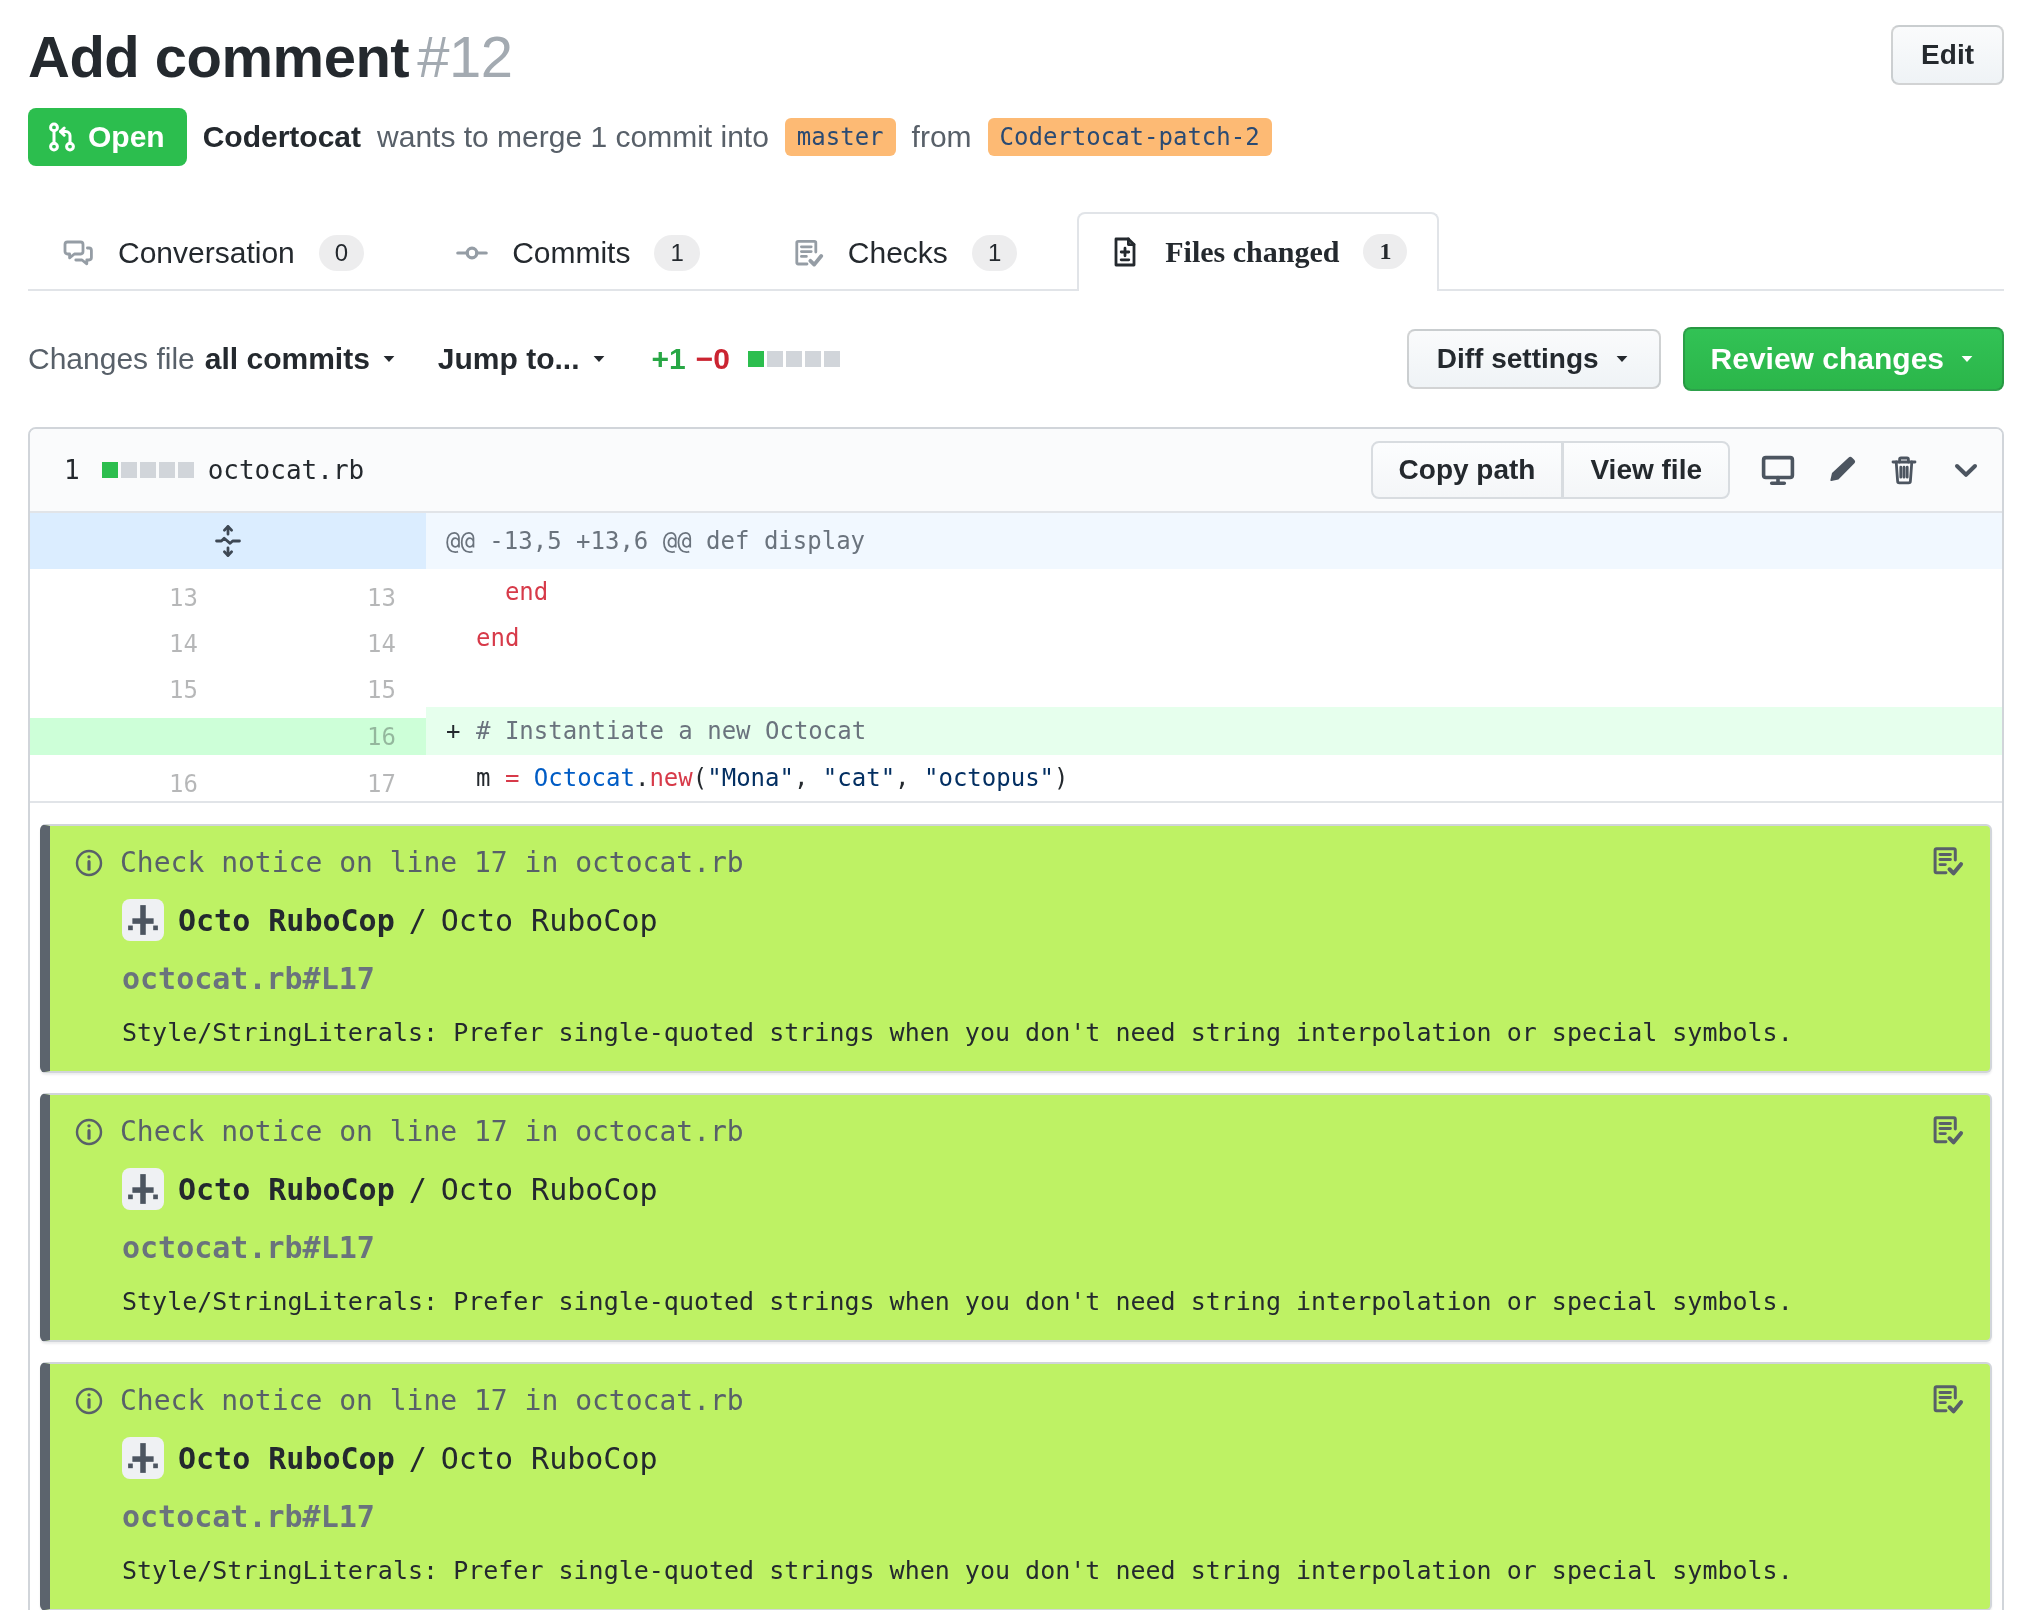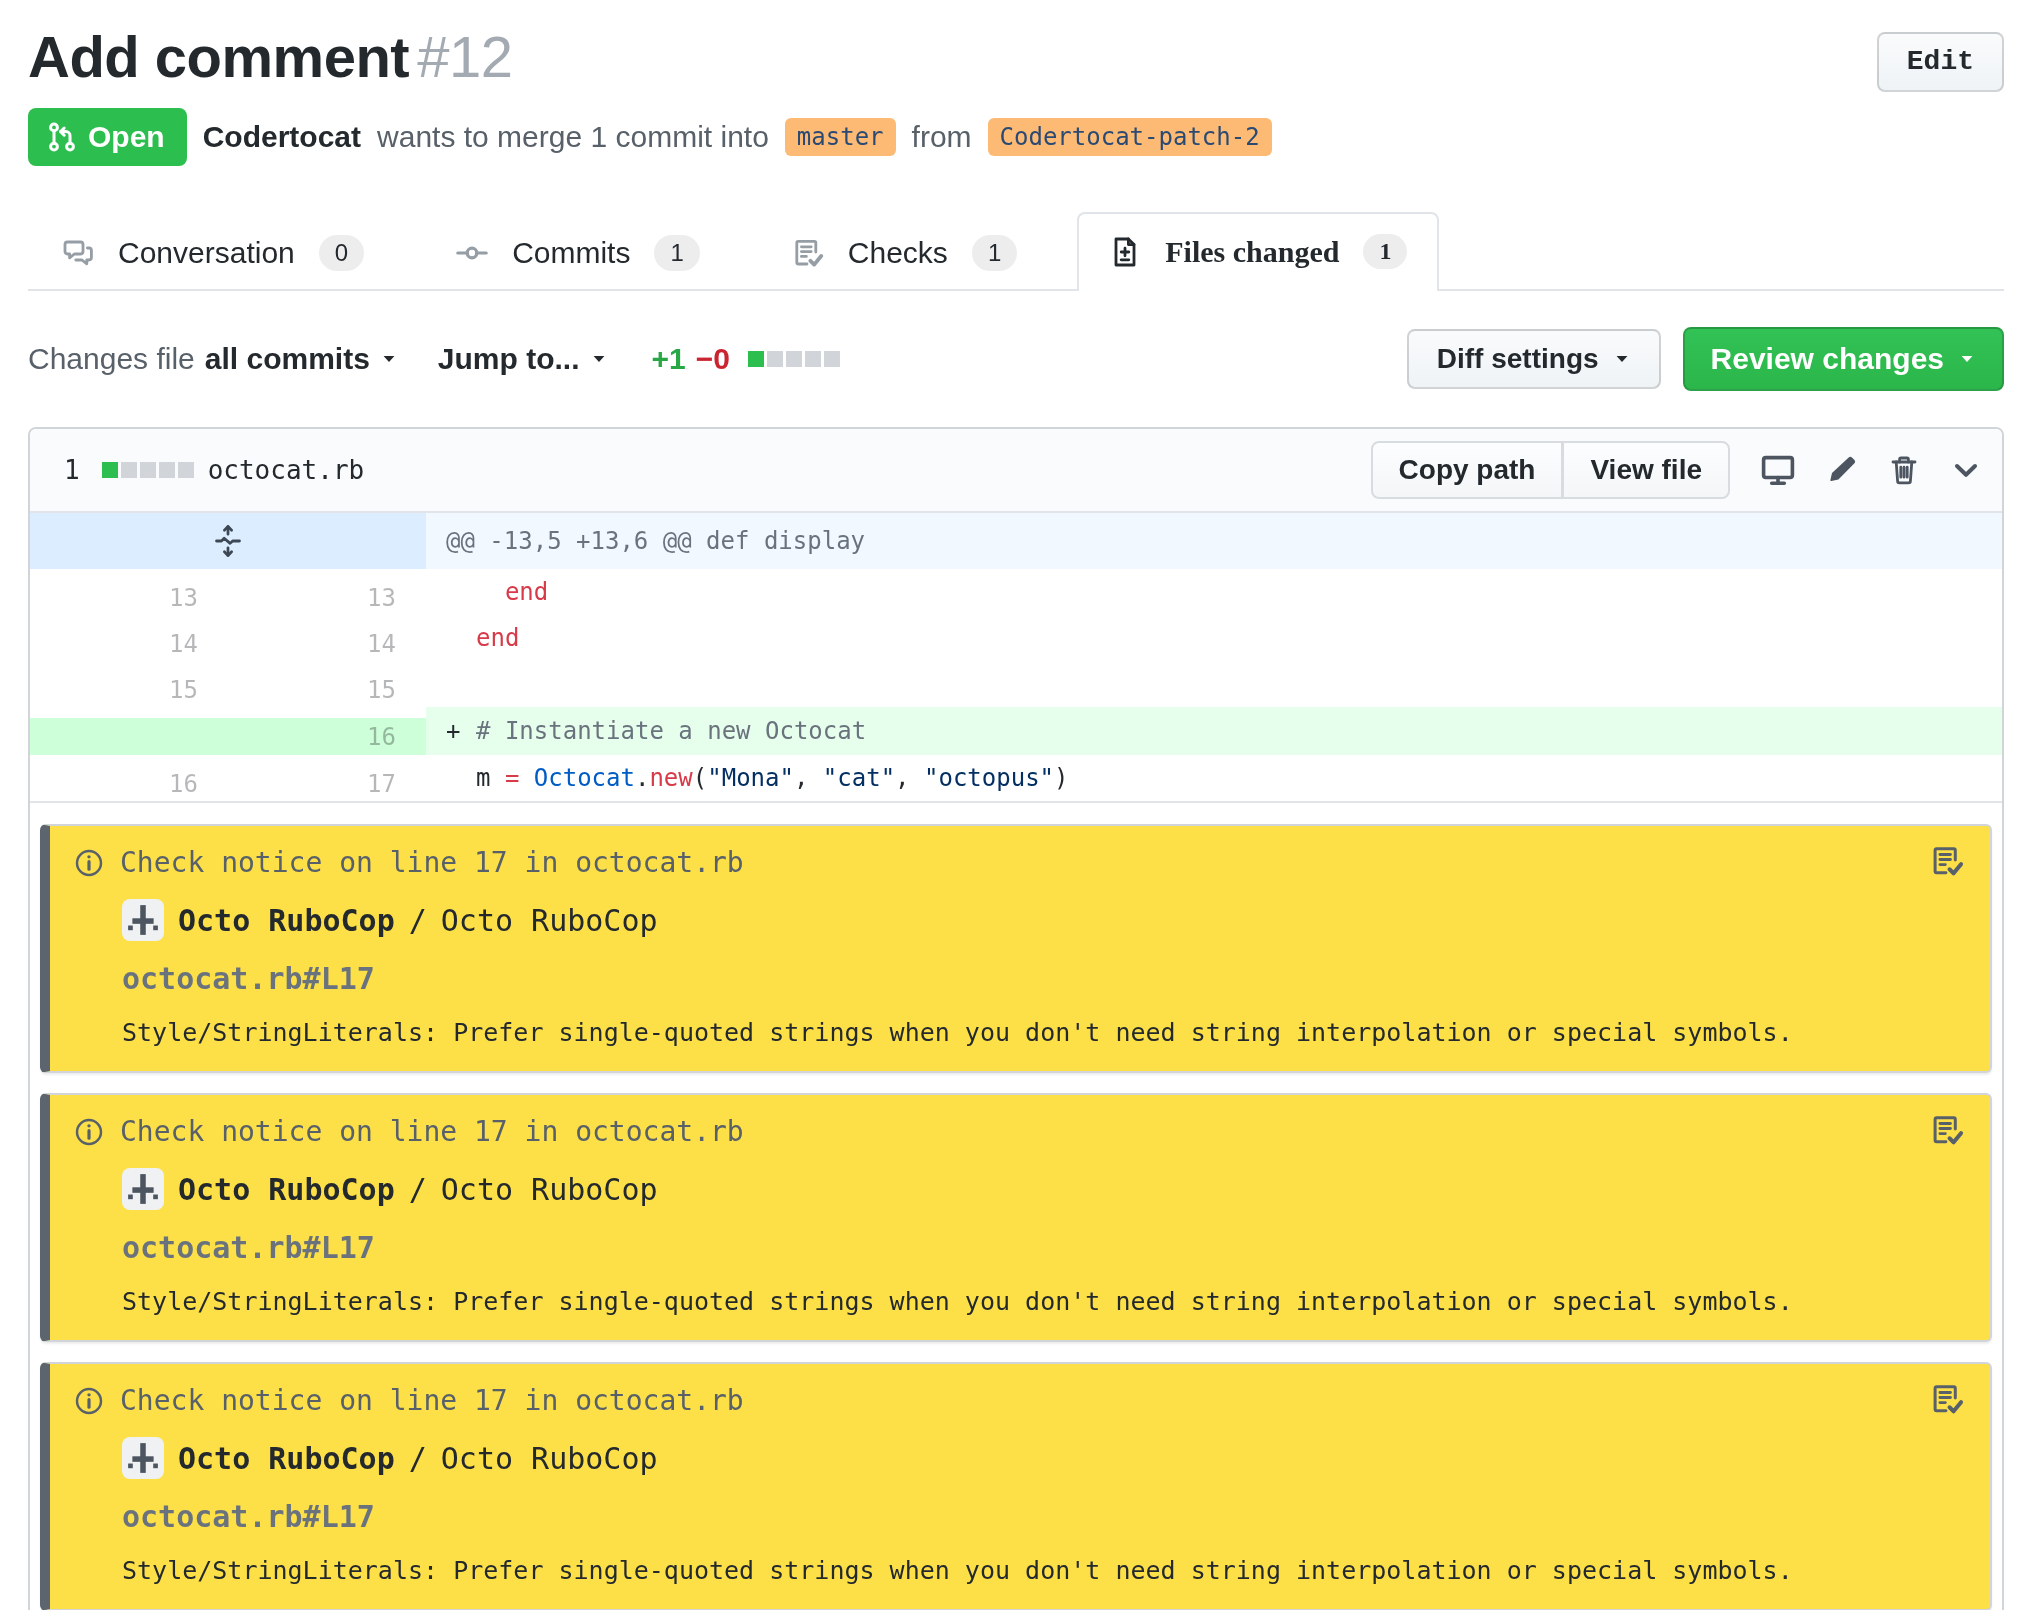--- a/index.html
+++ b/index.html
@@ -20,21 +20,21 @@
   .title-row { position: relative; padding-right: 180px; }
   .pr-title { font-size: 58px; font-weight: 600; letter-spacing: -0.5px; line-height: 66px; }
   .pr-number { color: #a3aab1; font-weight: 400; margin-left: 8px; }
   .btn {
     display:inline-flex; align-items:center; gap:12px;
     font: 600 28px/1 "Liberation Sans", sans-serif; color:#24292e;
     background: linear-gradient(180deg,#fafbfc,#eff3f6);
     border: 2px solid rgba(27,31,35,.18); border-radius: 8px;
     padding: 14px 28px; cursor: pointer;
   }
-  .edit-btn { position:absolute; top: 8px; right: 0; font-family: Liberation Mono, monospace; }
+  .edit-btn { position:absolute; top: 1px; right: 0; }
   .byline { display:flex; align-items:center; gap: 16px; margin-top: 18px; font-size: 30px; color:#586069; }
   .state-badge {
     display:inline-flex; align-items:center; gap:10px;
     background:#2cbe4e; color:#fff; font-weight:600; font-size:30px;
     border-radius: 8px; padding: 12px 22px 12px 18px;
   }
   .state-badge .icon { font-size: 32px; }
   .byline .author { color:#24292e; font-weight: 700; }
   .branch {
     font-family: "DejaVu Sans Mono", monospace; font-size: 24px;
@@ -127,21 +127,21 @@
     grid-column: 1 / 3; background:#dbedff; display:flex; align-items:center; justify-content:center;
     color:#3e4854; cursor:pointer;
   }
   .d-hunk .hunk-gutter .icon { font-size: 34px; }
   .d-hunk .d-code { background:#f1f8ff; color:#6a737d; }
 
   
   .ann-region { border-top: 2px solid #e1e4e8; border-bottom: 2px solid #e1e4e8; padding: 1px 0; background:#fff; }
   .annotation {
     margin: 20px 10px; border: 2px solid #d1d5da; border-left: 10px solid #5c646d;
-    border-radius: 6px; background:#fde047; padding: 20px 26px 24px 24px;
+    border-radius: 6px; background:#bef264; padding: 20px 26px 24px 24px;
     box-shadow: 0 2px 2px rgba(27,31,35,.08); position: relative;
   }
   .ann-head { display:flex; align-items:center; gap: 16px; color:#586069; font-size: 28px; }
   .ann-head .icon { font-size: 30px; color:#586069; }
   .ann-checks-icon { position:absolute; top: 18px; right: 26px; font-size: 34px; color:#586069; cursor:pointer; }
   .ann-app { display:flex; align-items:center; gap: 14px; margin-top: 20px; padding-left: 48px; font-size: 30px; }
   .ann-avatar {
     width: 42px; height: 42px; border-radius: 8px; background:#eff1f3; color:#4c5560;
     display:inline-flex; align-items:center; justify-content:center; font-size: 34px;
   }

